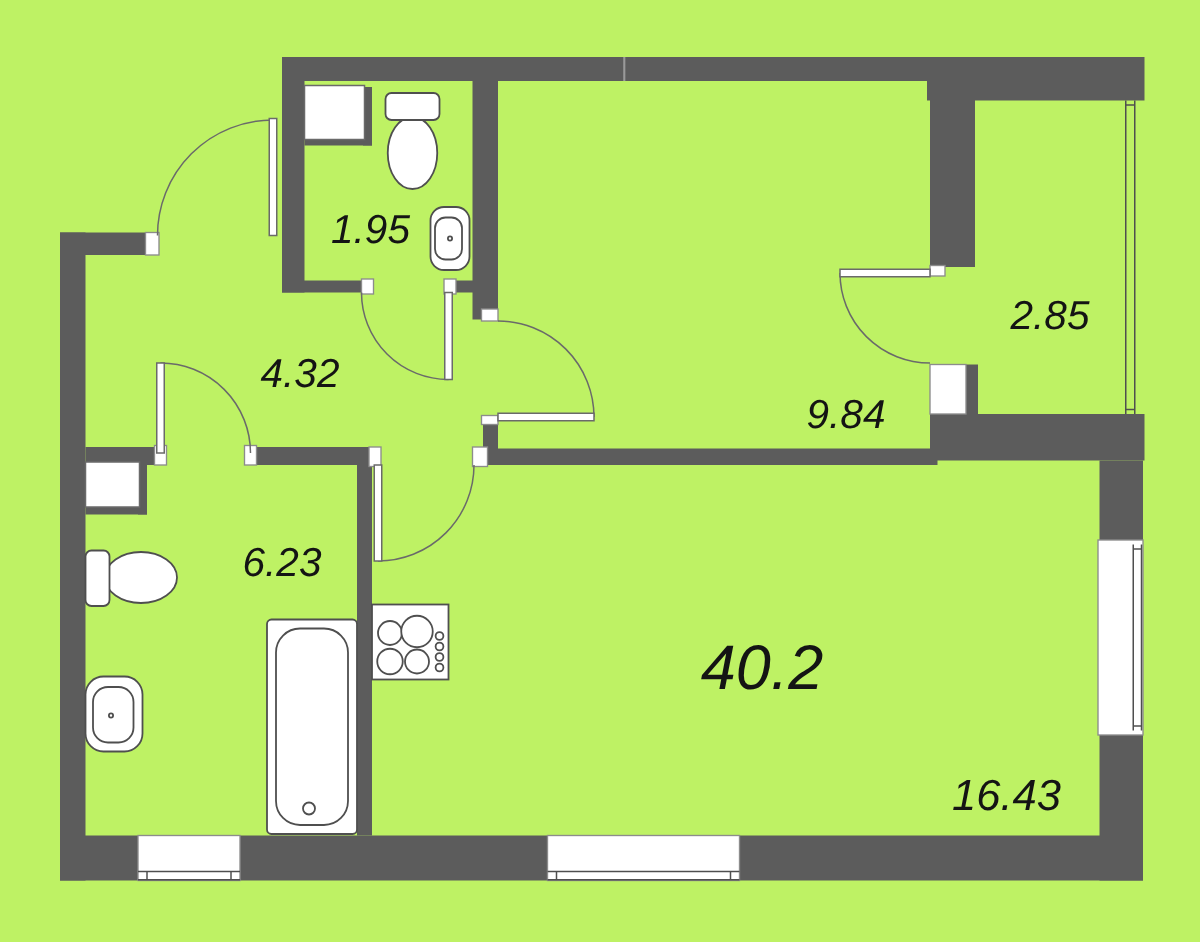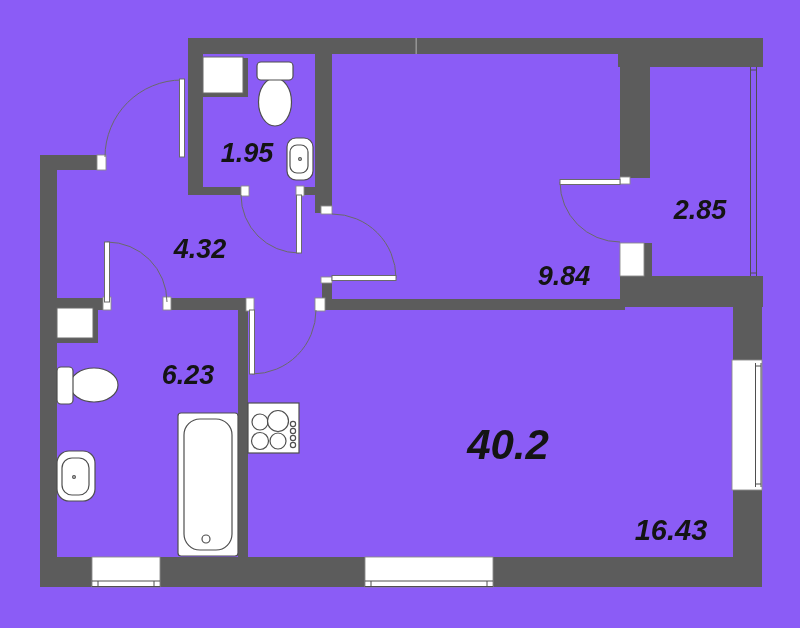--- a/index.html
+++ b/index.html
@@ -1,17 +1,17 @@
 <!DOCTYPE html>
 <html><head>
 <meta charset="utf-8">
 <style>
   html,body{margin:0;padding:0;background:#ffffff;}
-  .stage{position:relative;width:800px;height:628px;background:#8b5cf6;overflow:hidden;
-         font-family:"Liberation Sans", sans-serif;font-weight:bold;}
+  .stage{position:relative;width:800px;height:628px;background:#bef264;overflow:hidden;
+         font-family:"Liberation Sans", sans-serif;}
   svg{display:block;}
   .room-label{font-family:"Liberation Sans", sans-serif;font-style:italic;fill:#141414;}
   .fixture{fill:#ffffff;stroke:#4f4f4f;stroke-width:1.2;}
   .swing{stroke:#6a6a6a;stroke-width:1;fill:none;}
   .leaf{fill:#ffffff;stroke:#6a6a6a;stroke-width:1;}
   .jamb{fill:#ffffff;stroke:#8c8c8c;stroke-width:0.9;}
   .winopen{fill:#ffffff;stroke:#8c8c8c;stroke-width:0.9;}
   .glass{stroke:#4f4f4f;stroke-width:1;fill:none;}
   .shaftbox{fill:#ffffff;stroke:#6a6a6a;stroke-width:1;}
 </style>

